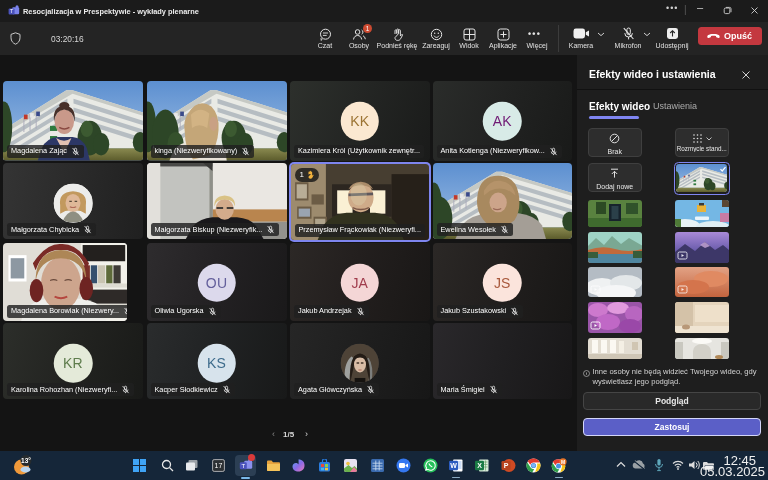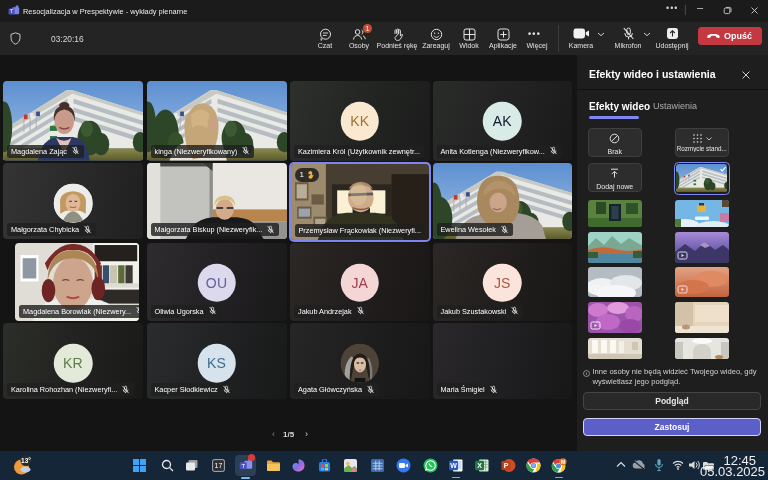--- a/index.html
+++ b/index.html
@@ -7,21 +7,21 @@
 #app{position:absolute;left:0;top:0;width:768px;height:480px;}
 .abs{position:absolute;}
 #titlebar{left:0;top:0;width:768px;height:22px;background:#1b1b1b;}
 #toolbar{left:0;top:22px;width:768px;height:33px;background:#242424;}
 #stage{left:0;top:55px;width:768px;height:396px;background:#141414;}
 #panel{left:577px;top:55px;width:191px;height:396px;background:#1e1e1e;}
 #taskbar{left:0;top:451px;width:768px;height:29px;background:#152639;}
 .tlab{position:absolute;color:#e0e0e0;font-size:7px;white-space:nowrap;transform:translateX(-50%);}
 .tile{position:absolute;border-radius:4px;overflow:hidden;background:#222;}
 .tile svg.bg{position:absolute;left:0;top:0;width:100%;height:100%;}
-.lbl{position:absolute;left:4px;bottom:3px;display:flex;align-items:flex-end;background:rgba(32,32,32,.82);color:#fff;font-size:7.3px;line-height:1;padding:2.5px 4px;border-radius:2.5px;white-space:nowrap;height:13px;}
+.lbl{position:absolute;left:4px;bottom:3px;display:flex;align-items:center;background:rgba(32,32,32,.82);color:#fff;font-size:7.3px;line-height:1;padding:2.5px 4px;border-radius:2.5px;white-space:nowrap;height:13px;}
 .lbl svg{margin-left:4px;}
 .av{position:absolute;left:50%;top:40px;transform:translate(-50%,-50%);width:38.5px;height:38.5px;border-radius:50%;display:flex;align-items:center;justify-content:center;font-size:14px;letter-spacing:.2px;}
 .thumb{position:absolute;border-radius:3px;overflow:hidden;}
 .pbtn{position:absolute;border-radius:4px;background:#2d2d2d;border:1px solid #3f3f3f;color:#e8e8e8;text-align:center;}
 </style>
 </head>
 <body>
 <div id="app">
 <svg width="0" height="0" style="position:absolute">
 <defs>
@@ -70,21 +70,21 @@
 </defs>
 </svg>
 
 <div id="titlebar" class="abs">
   <svg class="abs" style="left:8px;top:5px" width="12" height="12" viewBox="0 0 12 12">
     <rect x="4.2" y="2.2" width="7" height="7" rx="1.2" fill="#7b83eb"></rect>
     <circle cx="9" cy="1.8" r="1.5" fill="#7b83eb"></circle>
     <rect x="0.6" y="3.4" width="6" height="6" rx="1" fill="#4b53bc"></rect>
     <text x="3.6" y="8" font-size="5.4" fill="#fff" text-anchor="middle" font-family="Liberation Sans">T</text>
   </svg>
-  <div class="abs" style="left:23px;top:6.5px;font-size:7.4px;color:#ececec;">Resocjalizacja w Prespektywie - wykłady plenarne</div>
+  <div class="abs" style="left:23px;top:6.5px;font-size:7.4px;color:#ececec;font-weight:bold;">Resocjalizacja w Prespektywie - wykłady plenarne</div>
   <div class="abs" style="left:666px;top:3px;color:#d0d0d0;font-size:9px;letter-spacing:1px;">•••</div>
   <div class="abs" style="left:684px;top:4px;color:#5a5a5a;font-size:10px;">|</div>
   <div class="abs" style="left:697px;top:1px;color:#d0d0d0;font-size:11px;">–</div>
   <svg class="abs" style="left:723px;top:6px" width="9" height="9" viewBox="0 0 9 9">
         <rect x="1.2" y="2" width="5.6" height="5.6" rx="1.4" fill="none" stroke="#cfcfcf" stroke-width="0.9"></rect>
         <path d="M3 1.4h3.6a1.4 1.4 0 0 1 1.4 1.4v3.4" fill="none" stroke="#cfcfcf" stroke-width="0.9"></path>
       </svg>
   <svg class="abs" style="left:750px;top:6px" width="9" height="9" viewBox="0 0 9 9">
         <path d="M1.5 1.5 7.5 7.5M7.5 1.5 1.5 7.5" stroke="#d4d4d4" stroke-width="0.9"></path>
       </svg>
@@ -206,21 +206,21 @@
             <use href="#mico"></use>
           </svg></div>
 </div>
 
 <div class="tile" style="left:290px;top:81px;width:139.5px;height:79.5px;background:linear-gradient(110deg,#2d302c 0%,#242624 45%,#1a1b1a 100%);">
   <div class="av" style="background:#fbe8d1;color:#9c7434;">KK</div>
   <div class="lbl">Kazimiera Król (Użytkownik zewnętr...</div>
 </div>
 
 <div class="tile" style="left:432.5px;top:81px;width:139.5px;height:79.5px;background:linear-gradient(110deg,#2a2c2a 0%,#222322 45%,#191a19 100%);">
-  <div class="av" style="background:#d8ebe7;color:#0f172a;">AK</div>
+  <div class="av" style="background:#d8ebe7;color:#701a75;">AK</div>
   <div class="lbl">Anita Kotlenga (Niezweryfikow...<svg width="9" height="9" viewBox="0 0 12 12">
             <use href="#mico"></use>
           </svg></div>
 </div>
 
 <div class="tile" style="left:3px;top:163px;width:140px;height:76px;background:linear-gradient(100deg,#343434 0%,#2a2a2a 50%,#202020 100%);">
   <div class="av" style="overflow:hidden;background:#ececea;">
     <svg width="38.5" height="38.5" viewBox="0 0 36 36">
       <rect width="36" height="36" fill="#ececea"></rect>
       <path d="M6 20 Q4 8 18 7 Q32 8 30 20 L30 28 Q24 24 18 25 Q12 24 6 28Z" fill="#c2995e"></path>
@@ -294,21 +294,21 @@
     <path d="M44 31 Q47 13 64 13 Q81 13 84 31 Q87 47 80 58 L72 64 L55 64 L49 57 Q41 46 44 31Z" fill="#a8895f"></path>
     <ellipse cx="64" cy="40" rx="8.5" ry="10" fill="#cca48a"></ellipse>
     <path d="M50 28 Q56 17 66 18 Q79 20 81 33 L76 29 Q67 23 56 28 L50 33Z" fill="#b5936a"></path>
     <path d="M59 46 Q63 48.5 67 46" stroke="#9a6a58" stroke-width="1.2" fill="none"></path>
   </svg>
   <div class="lbl">Ewelina Wesołek<svg width="9" height="9" viewBox="0 0 12 12">
             <use href="#mico"></use>
           </svg></div>
 </div>
 
-<div class="tile" style="left:3px;top:242.5px;width:124px;height:78px;margin-left:12px;">
+<div class="tile" style="left:3px;top:242.5px;width:124px;height:78px;">
   <svg class="bg" viewBox="0 0 137 77" preserveAspectRatio="none">
     <rect width="137" height="77" fill="#e0ddd6"></rect>
     <rect x="6" y="12" width="20" height="26" fill="#fff"></rect>
           <rect x="8.5" y="15" width="15" height="20" fill="#8d98a2"></rect>
     <rect x="86" y="0" width="51" height="77" fill="#f2f1ea"></rect>
     <g>
             <rect x="88" y="2" width="47" height="16" fill="#23201e"></rect>
     <rect x="88" y="22" width="8" height="18" fill="#7a3028"></rect>
             <rect x="97" y="22" width="7" height="18" fill="#35506e"></rect>
             <rect x="105" y="22" width="8" height="18" fill="#c9c4b2"></rect>

